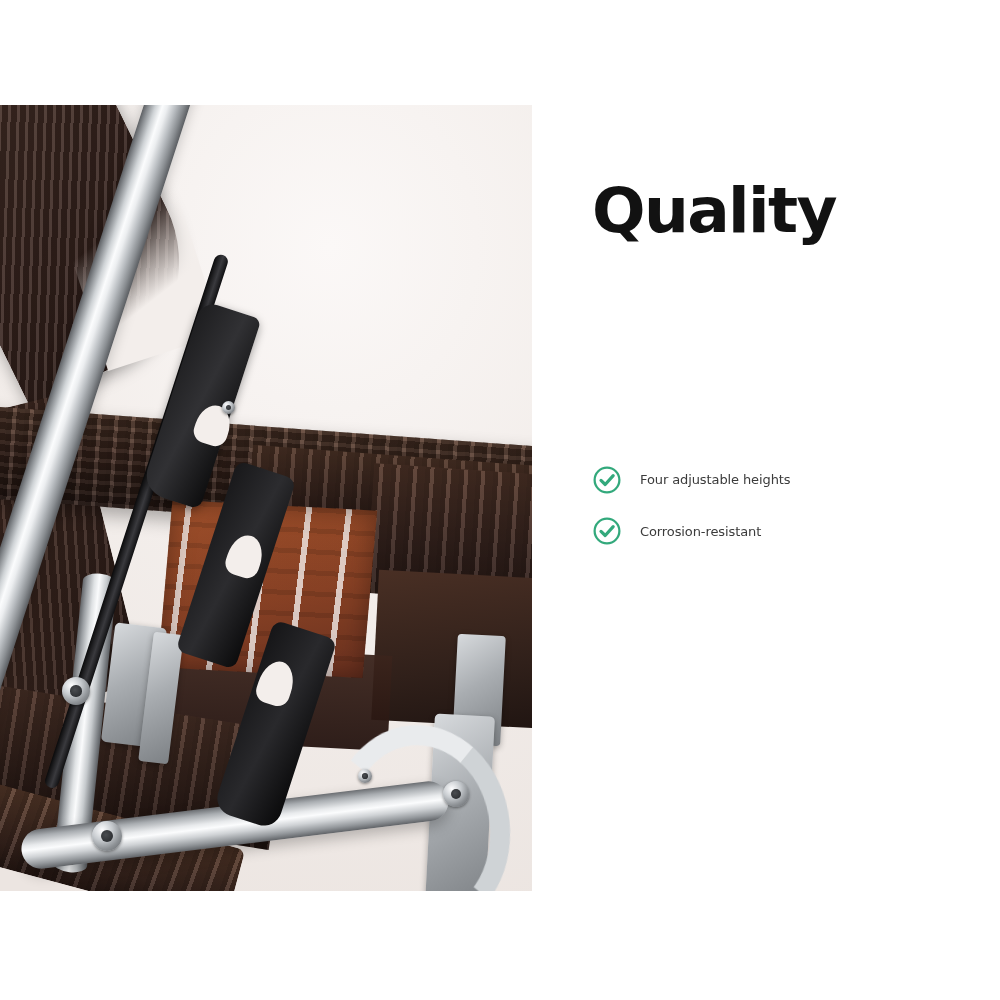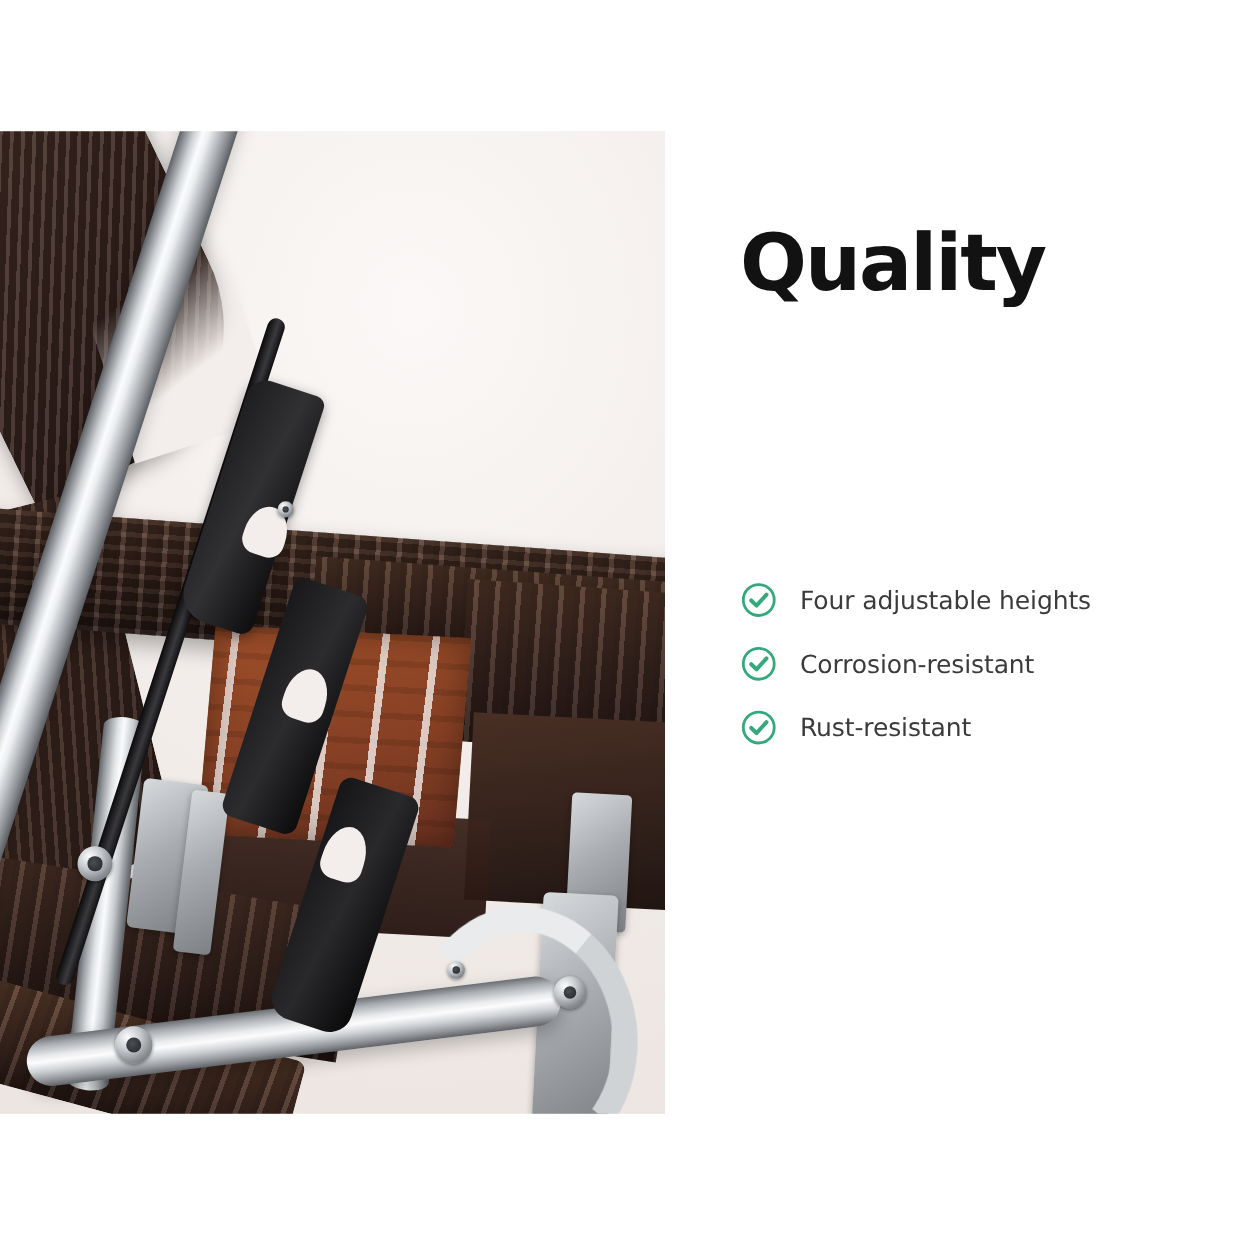--- a/index.html
+++ b/index.html
@@ -385,21 +385,21 @@
   }
   .check-icon {
     flex: 0 0 auto;
     width: 30px;
     height: 30px;
     display: block;
   }
   .feature-text {
     color: #3b3b3b;
     font-family: "DejaVu Sans", sans-serif;
-    font-size: 20px;
+    font-size: 13px;
     font-weight: 400;
     letter-spacing: -.1px;
     white-space: nowrap;
   }
 </style>
 </head>
 <body>
 
 <div class="stage">
 
@@ -464,26 +464,19 @@
       </li>
 
       <li class="feature-item">
         <svg class="check-icon" viewBox="0 0 32 32">
           <circle cx="16" cy="16" r="13.2" fill="none" stroke="#33a97c" stroke-width="2.4"></circle>
           <path d="M9.6 16.4 L14.1 20.8 L22.6 11.4" fill="none" stroke="#33a97c" stroke-width="3.4" stroke-linecap="round" stroke-linejoin="round"></path>
         </svg>
         <span class="feature-text">Corrosion-resistant</span>
       </li>
 
-      <li class="feature-item">
-        <svg class="check-icon" viewBox="0 0 32 32">
-          <circle cx="16" cy="16" r="13.2" fill="none" stroke="#33a97c" stroke-width="2.4"></circle>
-          <path d="M9.6 16.4 L14.1 20.8 L22.6 11.4" fill="none" stroke="#33a97c" stroke-width="3.4" stroke-linecap="round" stroke-linejoin="round"></path>
-        </svg>
-        <span class="feature-text">Rust-resistant</span>
-      </li>
 
 
 
 
     </ul>
   </div>
 </div>
 
 </body></html>

